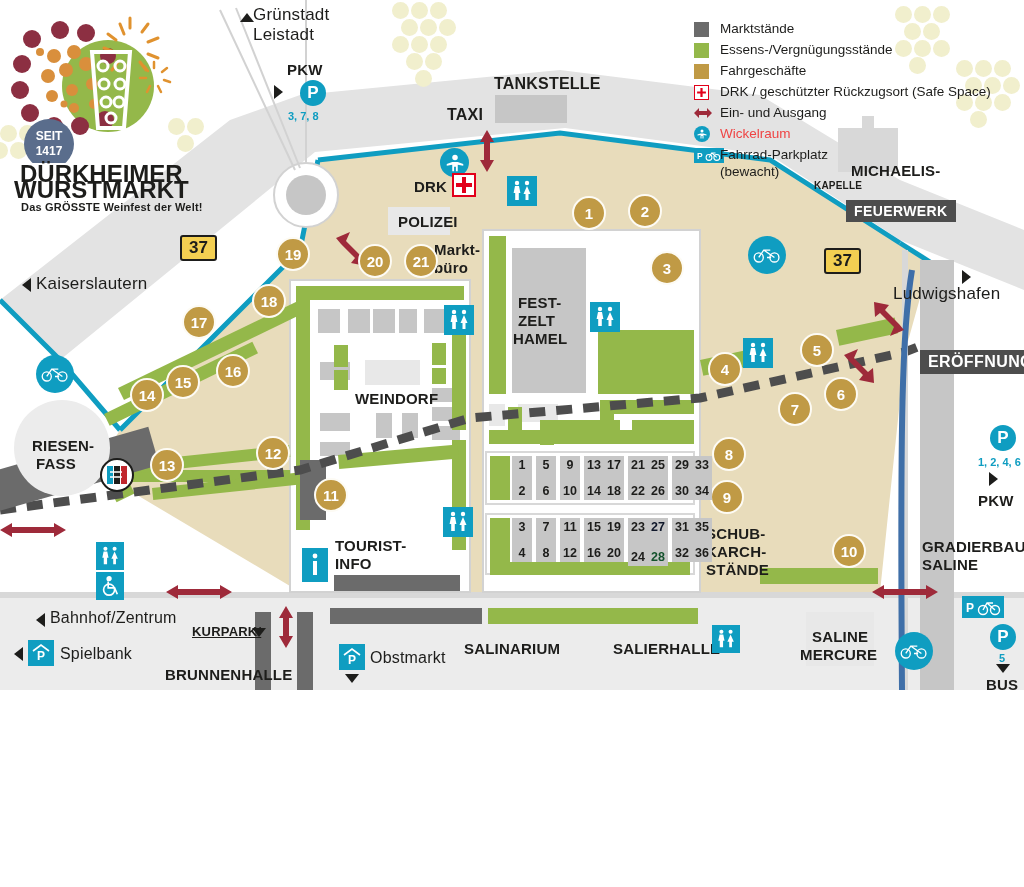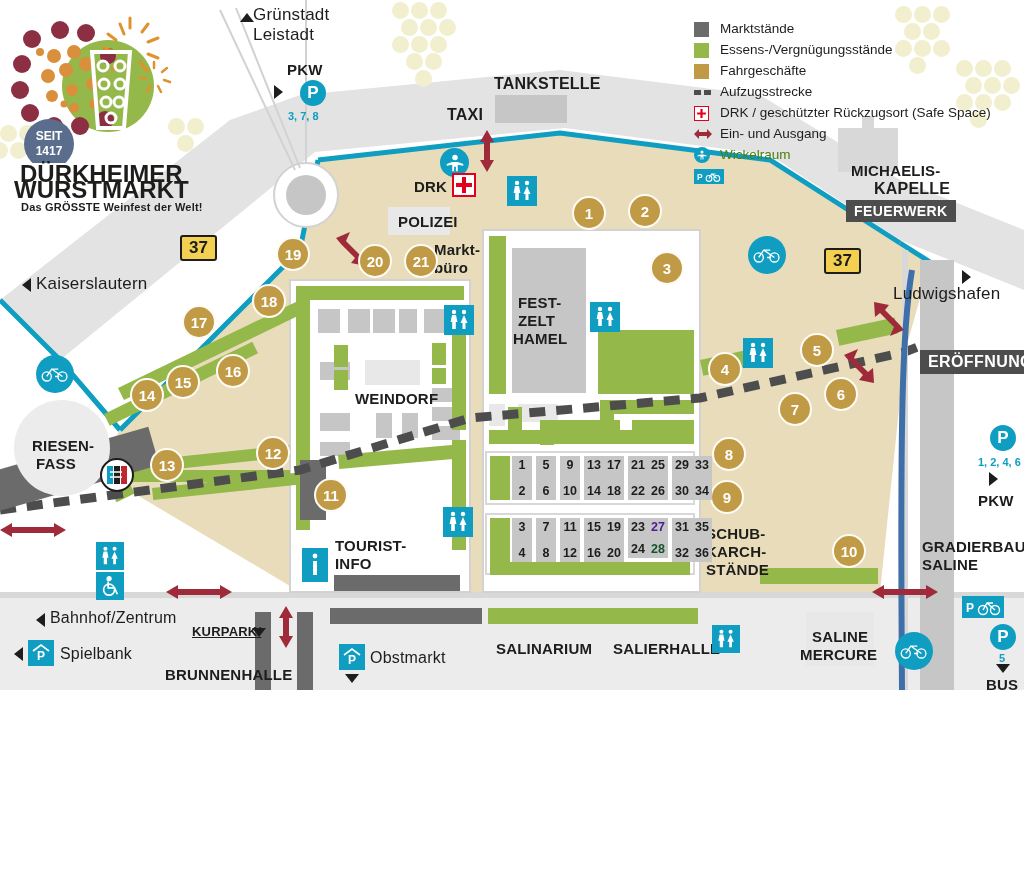--- a/index.html
+++ b/index.html
@@ -290,31 +290,31 @@
 
     <div class="lbl" style="left:32px;top:437px;font-size:15px;">RIESEN-</div>
     <div class="lbl" style="left:36px;top:455px;font-size:15px;">FASS</div>
 
     <div class="tri left" style="left:692px;top:533px;"></div>
     <div class="lbl" style="left:706px;top:525px;font-size:15px;">SCHUB-</div>
     <div class="lbl" style="left:706px;top:543px;font-size:15px;">KARCH-</div>
     <div class="lbl" style="left:706px;top:561px;font-size:15px;">STÄNDE</div>
 
     <div class="lbl" style="left:851px;top:162px;font-size:15px;">MICHAELIS-</div>
-    <div class="lbl" style="left:874px;top:180px;font-size:16px;text-align:center;">KAPELLE</div>
+    <div class="lbl" style="left:814px;top:180px;font-size:10px;text-align:center;">KAPELLE</div>
     <div class="darkbadge" style="left:846px;top:200px;">FEUERWERK</div>
     <div class="darkbadge" style="left:920px;top:350px;font-size:16px;">ERÖFFNUNG</div>
 
     <div class="lbl" style="left:922px;top:538px;font-size:15px;">GRADIERBAU/</div>
     <div class="lbl" style="left:922px;top:556px;font-size:15px;">SALINE</div>
 
     <div class="lbl" style="left:812px;top:628px;font-size:15px;">SALINE</div>
     <div class="lbl" style="left:800px;top:646px;font-size:15px;">MERCURE</div>
 
-    <div class="lbl" style="left:496px;top:640px;font-size:15px;">SALINARIUM</div>
+    <div class="lbl" style="left:464px;top:640px;font-size:15px;">SALINARIUM</div>
     <div class="lbl" style="left:613px;top:640px;font-size:15px;">SALIERHALLE</div>
 
     <div class="tri down" style="left:252px;top:628px;"></div>
     <div class="lbl" style="left:192px;top:624px;font-size:13px;text-decoration:underline;">KURPARK/</div>
     <div class="lbl" style="left:165px;top:666px;font-size:15px;">BRUNNENHALLE</div>
 
     <div class="psq" style="left:339px;top:644px;width:26px;height:26px;">
       <svg width="20" height="20" viewBox="0 0 20 20">
           <path d="M2 8 L10 2 L18 8" fill="none" stroke="#fff" stroke-width="1.6"></path>
           <text x="10" y="17" font-size="12" font-weight="bold" fill="#fff" text-anchor="middle" font-family="Liberation Sans">P</text>
@@ -544,27 +544,27 @@
         <div style="position: absolute; left: 72px; top: 0px; height: 44px; background: rgb(198, 198, 198); display: flex;">
           <div style="width: 20px; display: flex; flex-direction: column; justify-content: space-between; align-items: center; padding: 2px 0px;">
             <div style="font-size: 12.5px; font-weight: 700; color: rgb(29, 29, 27);">15</div>
             <div style="font-size: 12.5px; font-weight: 700; color: rgb(29, 29, 27);">16</div>
           </div>
           <div style="width: 20px; display: flex; flex-direction: column; justify-content: space-between; align-items: center; padding: 2px 0px;">
             <div style="font-size: 12.5px; font-weight: 700; color: rgb(29, 29, 27);">19</div>
             <div style="font-size: 12.5px; font-weight: 700; color: rgb(29, 29, 27);">20</div>
           </div>
         </div>
-        <div style="position: absolute; left: 116px; top: 0px; height: 40px; background: rgb(198, 198, 198); display: flex;">
+        <div style="position: absolute; left: 116px; top: 0px; height: 48px; background: rgb(198, 198, 198); display: flex;">
           <div style="width: 20px; display: flex; flex-direction: column; justify-content: space-between; align-items: center; padding: 2px 0px;">
             <div style="font-size: 12.5px; font-weight: 700; color: rgb(29, 29, 27);">23</div>
             <div style="font-size: 12.5px; font-weight: 700; color: rgb(29, 29, 27);">24</div>
           </div>
           <div style="width: 20px; display: flex; flex-direction: column; justify-content: space-between; align-items: center; padding: 2px 0px;">
-            <div style="font-size: 12.5px; font-weight: 700; color: #4c1d95;">27</div>
+            <div style="font-size: 12.5px; font-weight: 700; color: #0f172a;">27</div>
             <div style="font-size: 12.5px; font-weight: 700; color: #14532d;">28</div>
           </div>
         </div>
         <div style="position: absolute; left: 160px; top: 0px; height: 44px; background: rgb(198, 198, 198); display: flex;">
           <div style="width: 20px; display: flex; flex-direction: column; justify-content: space-between; align-items: center; padding: 2px 0px;">
             <div style="font-size: 12.5px; font-weight: 700; color: rgb(29, 29, 27);">31</div>
             <div style="font-size: 12.5px; font-weight: 700; color: rgb(29, 29, 27);">32</div>
           </div>
           <div style="width: 20px; display: flex; flex-direction: column; justify-content: space-between; align-items: center; padding: 2px 0px;">
             <div style="font-size: 12.5px; font-weight: 700; color: rgb(29, 29, 27);">35</div>
@@ -584,29 +584,20 @@
           <span style="width: 26px; flex: 0 0 auto; display: flex; align-items: center; height: 18px;">
             <span style="width:15px;height:15px;background:#94b84a;display:block;"></span>
           </span>
           <span style="font-size: 13.5px; color: rgb(29, 29, 27); line-height: 17px;">Essens-/Vergnügungsstände</span>
         </div>
         <div style="display: flex; align-items: flex-start; margin-bottom: 3px; min-height: 18px;">
           <span style="width: 26px; flex: 0 0 auto; display: flex; align-items: center; height: 18px;">
             <span style="width:15px;height:15px;background:#c09a45;display:block;"></span>
           </span>
           <span style="font-size: 13.5px; color: rgb(29, 29, 27); line-height: 17px;">Fahrgeschäfte</span>
-        </div>
-        <div style="display: flex; align-items: flex-start; margin-bottom: 3px; min-height: 18px;">
-          <span style="width: 26px; flex: 0 0 auto; display: flex; align-items: center; height: 18px;">
-            <svg width="18" height="8">
-              <rect x="0" y="2" width="7" height="5" fill="#4d4d4d"></rect>
-              <rect x="10" y="2" width="7" height="5" fill="#4d4d4d"></rect>
-            </svg>
-          </span>
-          <span style="font-size: 13.5px; color: rgb(29, 29, 27); line-height: 17px;">Aufzugsstrecke</span>
         </div>
         <div style="display: flex; align-items: flex-start; margin-bottom: 3px; min-height: 18px;">
           <span style="width: 26px; flex: 0 0 auto; display: flex; align-items: center; height: 18px;">
             <span style="width:15px;height:15px;border:1.6px solid #e2001a;background:#fff;display:flex;align-items:center;justify-content:center;">
               <svg width="11" height="11" viewBox="0 0 20 20">
                 <path d="M8 2 h4 v6 h6 v4 h-6 v6 h-4 v-6 h-6 v-4 h6 Z" fill="#e2001a"></path>
               </svg>
             </span>
           </span>
           <span style="font-size: 13.5px; color: rgb(29, 29, 27); line-height: 17px;">DRK / geschützter Rückzugsort (Safe Space)</span>
@@ -621,35 +612,36 @@
         </div>
         <div style="display: flex; align-items: flex-start; margin-bottom: 3px; min-height: 18px;">
           <span style="width: 26px; flex: 0 0 auto; display: flex; align-items: center; height: 18px;">
             <span style="width:16px;height:16px;border-radius:50%;background:#0f9dc1;display:flex;align-items:center;justify-content:center;">
               <svg width="12" height="12" viewBox="0 0 24 24" fill="#fff">
                 <circle cx="12" cy="6" r="3"></circle>
                 <path d="M3 13 L9 11 L15 11 L21 13 L21 15 L15 14 L15 21 L13 21 L13 16 L11 16 L11 21 L9 21 L9 14 L3 15 Z"></path>
               </svg>
             </span>
           </span>
-          <span style="font-size: 13.5px; color: #4d7c0f; line-height: 17px;">Wickelraum</span>
+          <span style="font-size: 13.5px; color: #ef4444; line-height: 17px;">Wickelraum</span>
         </div>
         <div style="display: flex; align-items: flex-start; margin-bottom: 3px; min-height: 18px;">
           <span style="width: 26px; flex: 0 0 auto; display: flex; align-items: center; height: 18px;">
             <span style="background:#0f9dc1;display:inline-flex;align-items:center;padding:1px 2px;">
               <svg width="26" height="13" viewBox="0 0 40 20">
                 <text x="6" y="15" font-size="13" font-weight="bold" fill="#fff" text-anchor="middle" font-family="Liberation Sans">P</text>
                 <g fill="none" stroke="#fff" stroke-width="1.6">
                   <circle cx="20" cy="13" r="4.5"></circle>
                   <circle cx="32" cy="13" r="4.5"></circle>
                   <path d="M20 13 L24 6 L30 6 M24 6 L32 13"></path>
                 </g>
               </svg>
             </span>
           </span>
+          <span style="font-size: 13.5px; color: rgb(29, 29, 27); line-height: 17px;">Fahrrad-Parkplatz<div>(bewacht)</div></span>
         </div>
       </div>
 
     <div class="abs" style="left:8px;top:8px;width:170px;height:200px;">
       <svg width="170" height="155" viewBox="0 0 170 155">
         <circle cx="100" cy="78" r="46" fill="#94b84a"></circle>
         <g fill="#8c2f42">
           <circle cx="24" cy="31" r="9"></circle>
             <circle cx="52" cy="22" r="9"></circle>
             <circle cx="78" cy="25" r="9"></circle>

